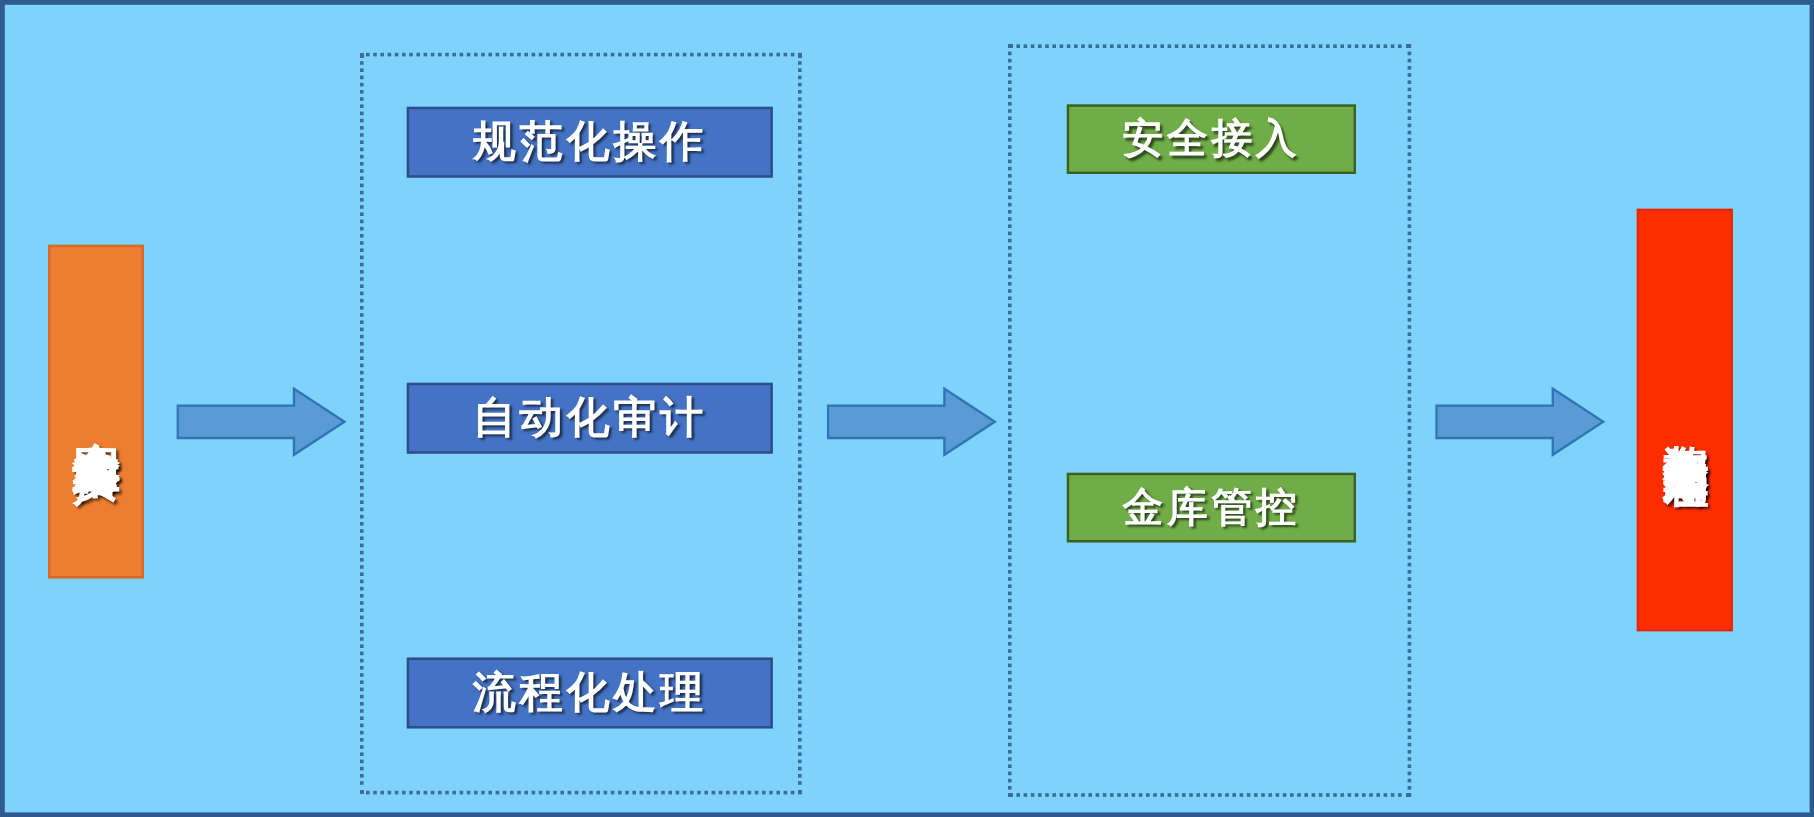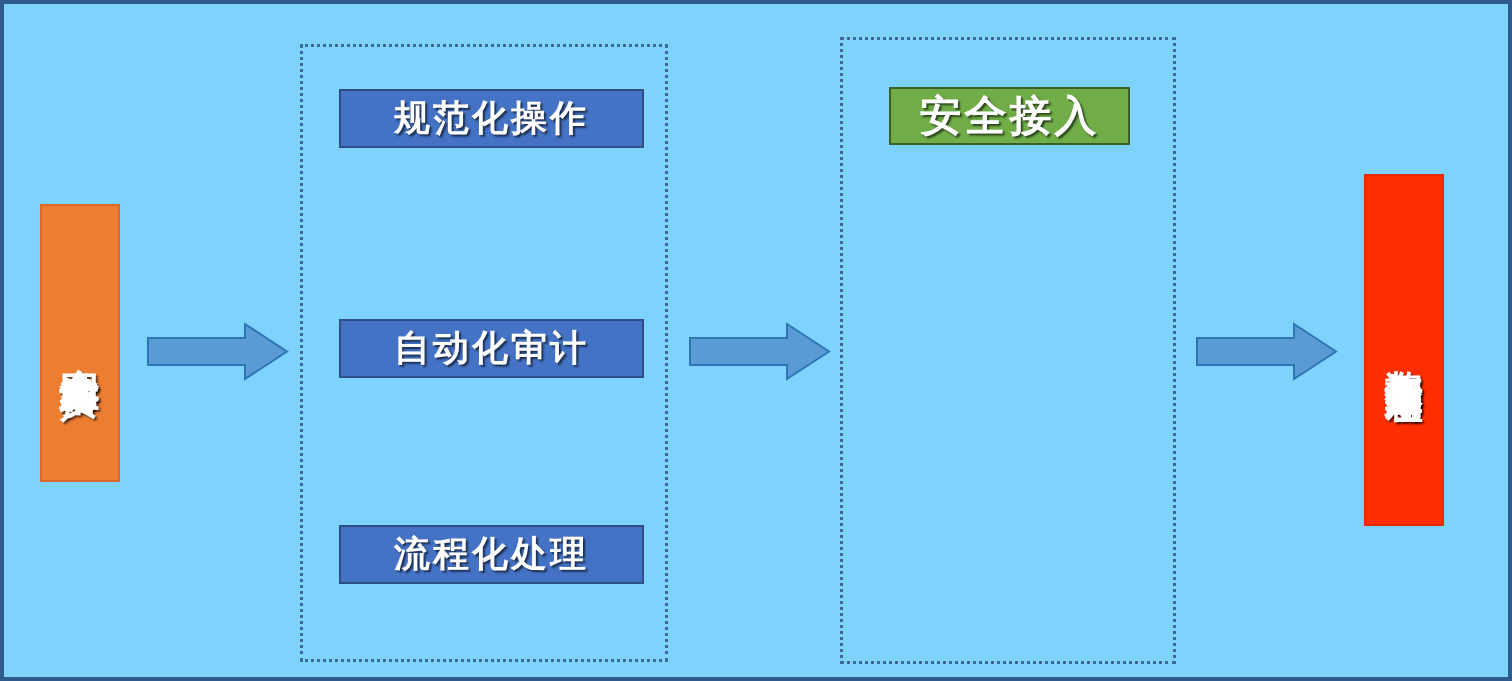--- a/index.html
+++ b/index.html
@@ -95,25 +95,25 @@
     width: 305px;
     height: 59px;
     font-size: 36px;
   }
   .item.green {
     background: #70AD47;
     border: 2px solid #3D5E26;
     left: 46px;
     width: 241px;
     height: 58px;
-    font-size: 42px;
+    font-size: 34px;
   }
   .blue-0 { top: 42px; }
   .blue-1 { top: 272px; font-family: Liberation Mono, monospace; }
-  .blue-2 { top: 478px; }
+  .blue-2 { top: 501px; }
 
   .green-0 { top: 47px; }
   .green-1 { top: 201px; }
   .green-2 { top: 354px; }
   .green-3 { top: 508px; }
 
   
   .arrow {
     position: absolute;
     top: 318px;
@@ -145,20 +145,21 @@
   </div>
 
   <div id="arrow-2" class="arrow">
     <svg viewBox="0 0 142 59" preserveAspectRatio="none">
       <polygon points="1,16 98,16 98,2 140,29.5 98,57 98,43 1,43" fill="#5B9BD5" stroke="#2E75B6" stroke-width="2" stroke-linejoin="miter"></polygon>
     </svg>
   </div>
 
   <div id="group-security" class="group">
     <div class="item green green-0">安全接入</div>
+    <div class="item green green-2">金库管控</div>
   </div>
 
   <div id="arrow-3" class="arrow">
     <svg viewBox="0 0 142 59" preserveAspectRatio="none">
       <polygon points="1,16 98,16 98,2 140,29.5 98,57 98,43 1,43" fill="#5B9BD5" stroke="#2E75B6" stroke-width="2" stroke-linejoin="miter"></polygon>
     </svg>
   </div>
 
   <div id="outcome-box" class="vbox">数据全生命周期管理</div>
 

